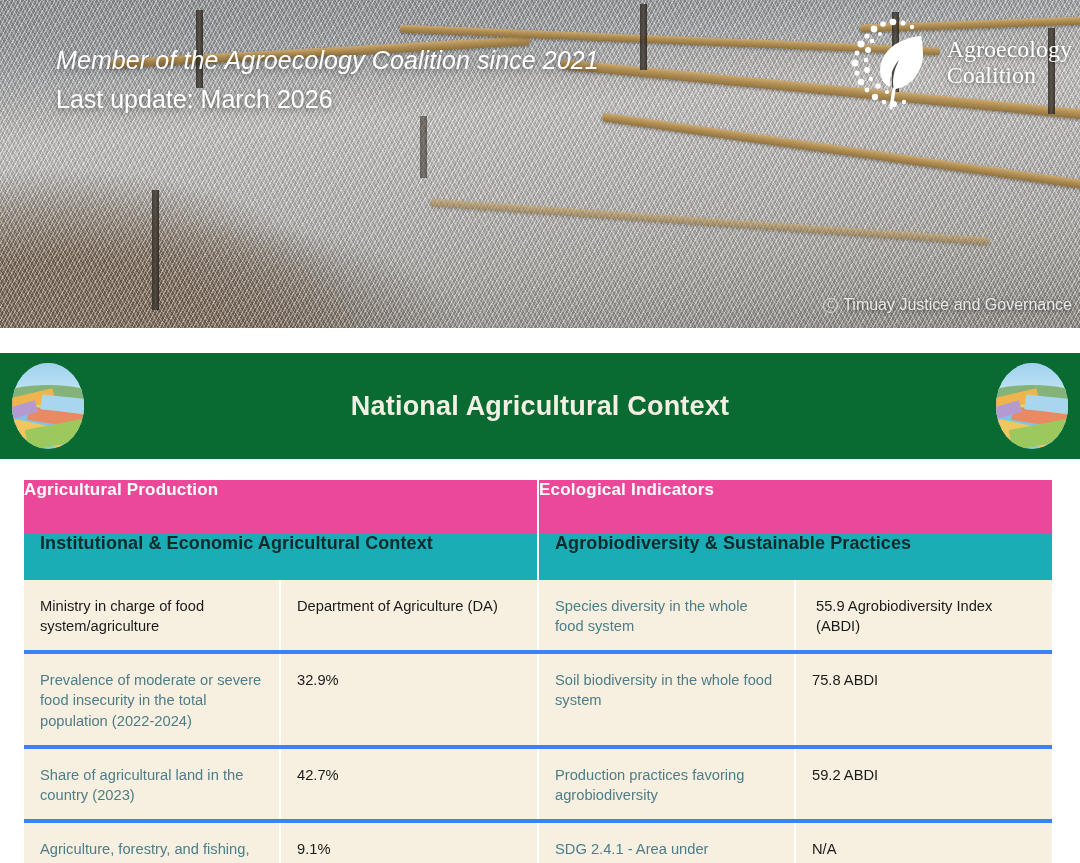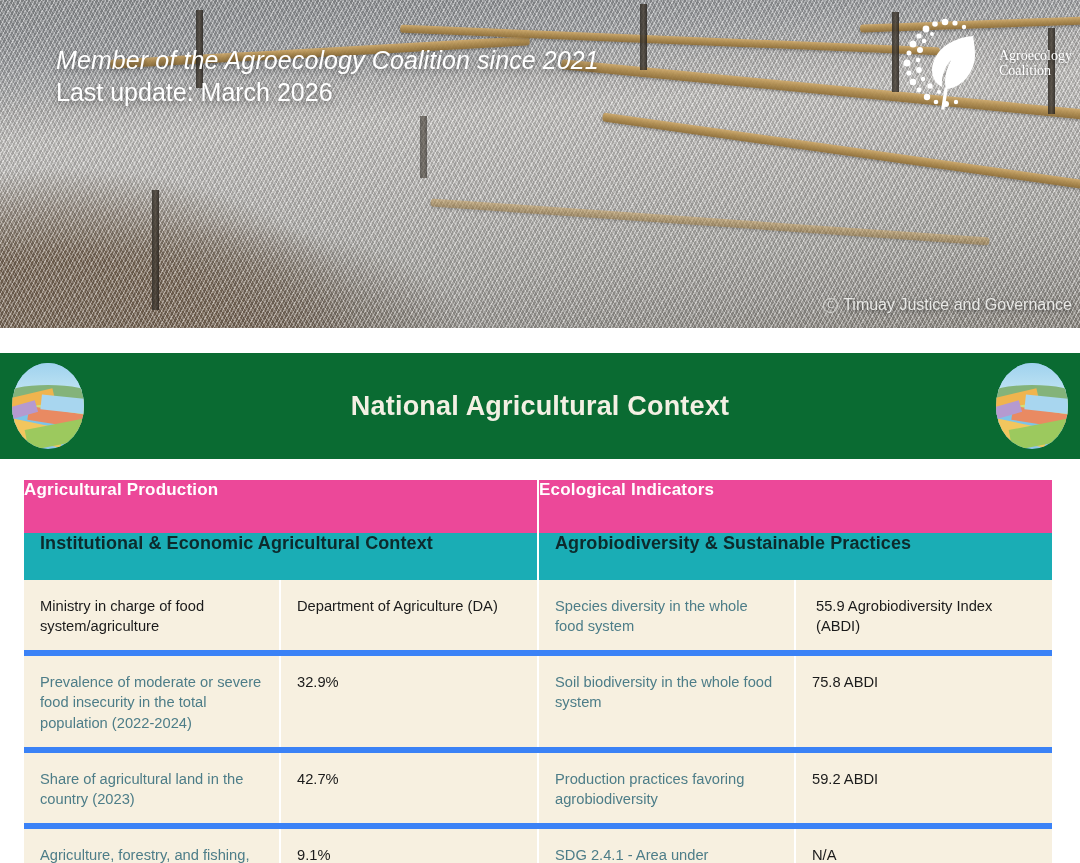--- a/index.html
+++ b/index.html
@@ -95,21 +95,21 @@
     letter-spacing: 0.1px;
     font-style: italic;
   }
   .hero-brief {
     margin-top: 8px;
     font-size: 34px;
     font-weight: bold;
     color: #ffffff;
   }
   .hero-update {
-    margin-top: 3px;
+    margin-top: 10px;
     font-size: 25px;
     color: #ffffff;
     font-weight: normal;
   }
 
   .photo-credit {
     position: absolute;
     right: 8px;
     bottom: 14px;
     z-index: 6;
@@ -139,21 +139,21 @@
     top: 14px;
     z-index: 6;
     display: flex;
     align-items: center;
     gap: 6px;
   }
   .ac-mark { position: relative; width: 98px; height: 98px; }
   .ac-wordmark {
     color: #ffffff;
     font-family: "Liberation Serif", serif;
-    font-size: 14px;
+    font-size: 24px;
     line-height: 1.08;
     text-shadow: 0 1px 4px rgba(0,0,0,0.5);
   }
 
   
   .section-banner {
     position: relative;
     width: 1080px;
     height: 106px;
     margin-top: 25px;
@@ -227,21 +227,21 @@
     vertical-align: middle;
     letter-spacing: 0.1px;
   }
   .th-sub:last-child { border-right: none; }
 
   td.cell {
     background: #f7f0e0;
     font-size: 14.7px;
     line-height: 1.37;
     padding: 16px 14px 14px 16px;
-    border-bottom: 6px solid #3b82f6;
+    border-bottom: 4px solid #3b82f6;
     border-right: 2px solid #ffffff;
   }
   td.cell:last-child { border-right: none; }
   td.label-link { color: #4d7d88; }
   td.label-plain { color: #1b1b1b; }
   td.value { color: #1b1b1b; }
   td.value-indent { color: #1b1b1b; padding-left: 20px; }
   tr.r0 td.cell { height: 62px; }
   tr.r1 td.cell { height: 87px; }
   tr.r2 td.cell { height: 66px; }

